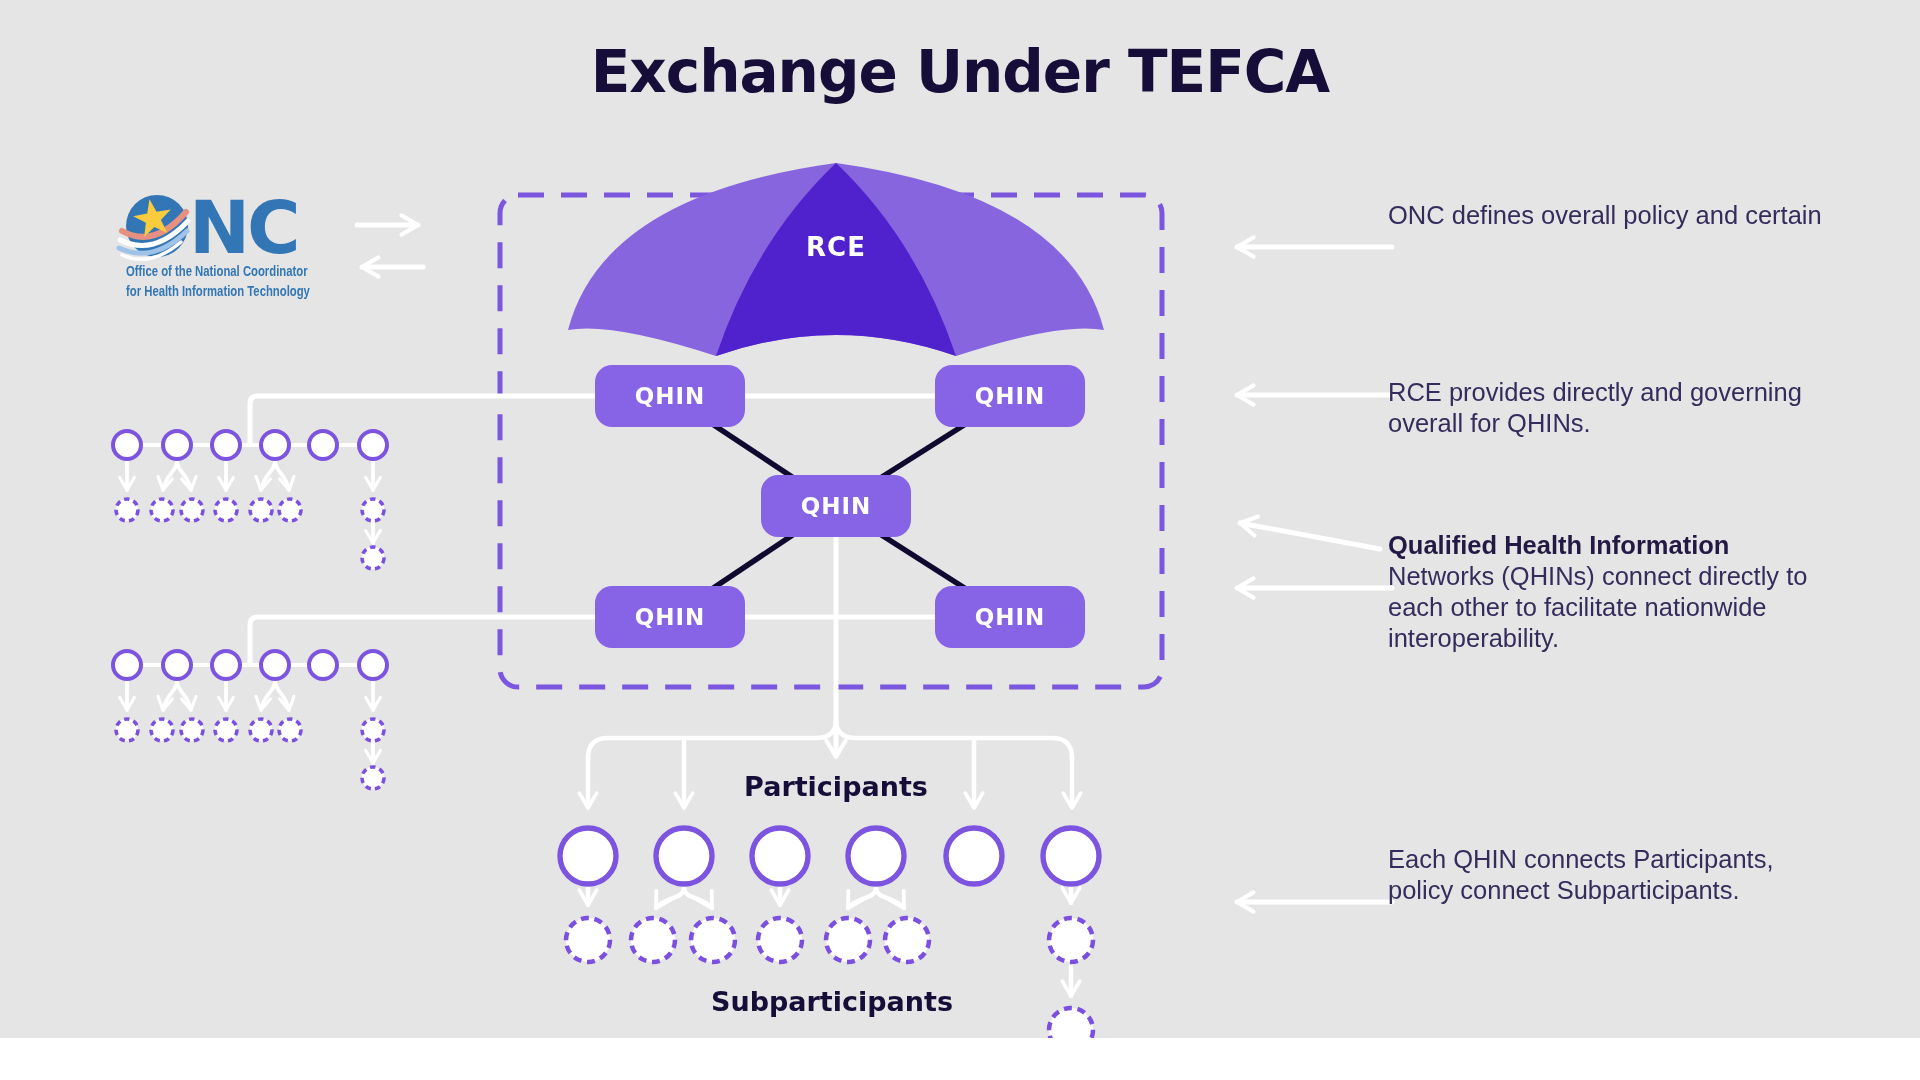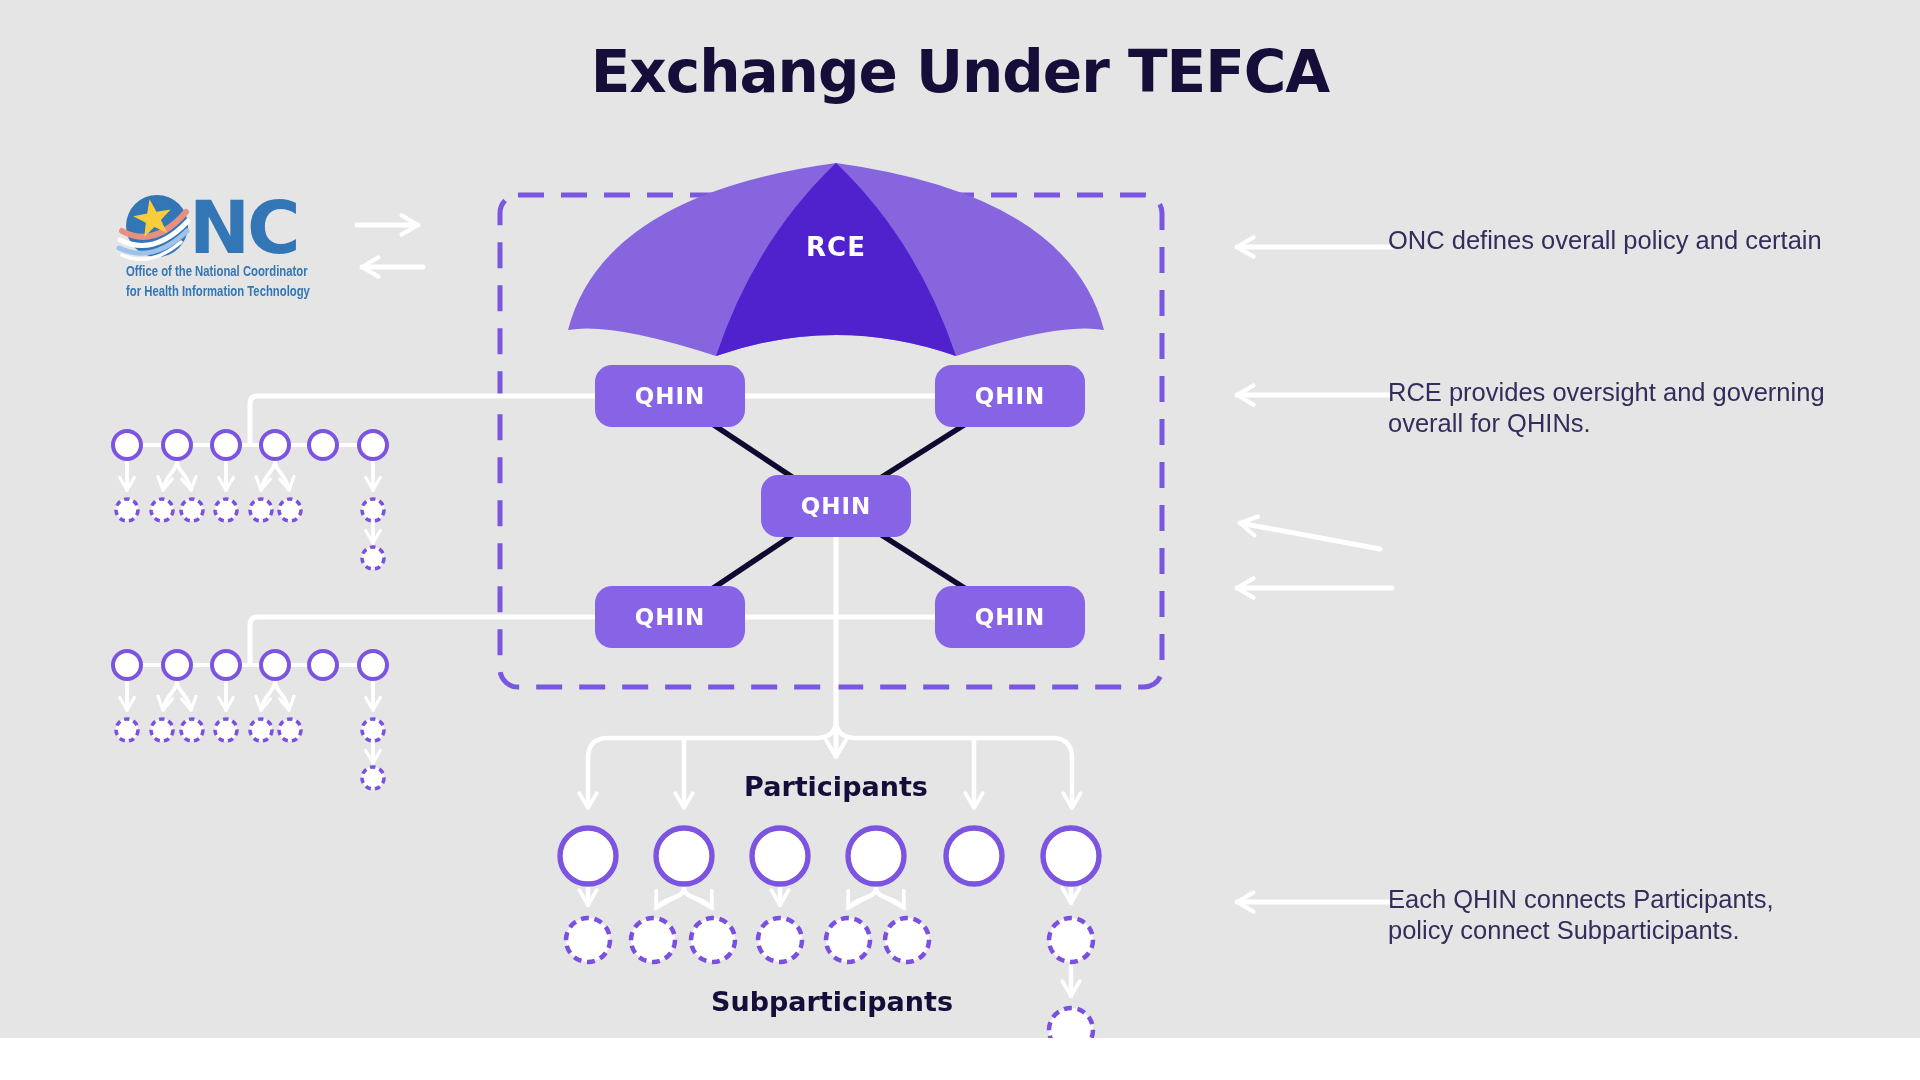--- a/index.html
+++ b/index.html
@@ -21,21 +21,21 @@
   .onc-caption{
     position:absolute;left:126px;top:261px;color:#3376B5;font-weight:700;
     font-size:14.5px;line-height:20px;transform:scaleX(0.78);transform-origin:left top;
     white-space:nowrap;
   }
   .annotation{
     position:absolute;left:1388px;color:#362C5C;font-size:25.5px;line-height:31px;
     white-space:nowrap;
   }
   .annotation .bold{font-weight:700;color:#241945;}
-  .ann-1{top:225px;} .ann-2{top:377px;} .ann-3{top:530px;} .ann-4{top:884px;}
+  .ann-1{top:200px;} .ann-2{top:377px;} .ann-3{top:530px;} .ann-4{top:844px;}
 </style>
 </head>
 <body>
 
 <div class="canvas">
 
   <h1 class="title">Exchange Under TEFCA</h1>
 
   <svg class="diagram-svg" viewBox="0 0 1920 1080" xmlns="http://www.w3.org/2000/svg">
     <defs>
@@ -216,21 +216,27 @@
 
   <div class="onc-caption">
     <div>Office of the National Coordinator</div>
     <div>for Health Information Technology</div>
   </div>
 
   <div class="annotation ann-1">
     <div>ONC defines overall policy and certain</div>
   </div>
   <div class="annotation ann-2">
-    <div>RCE provides oversight and governing</div>
+    <div>RCE provides directly and governing</div>
     <div>overall for QHINs.</div>
+  </div>
+  <div class="annotation ann-3">
+    <div class="bold">Qualified Health Information</div>
+    <div>Networks (QHINs) connect directly to</div>
+    <div>each other to facilitate nationwide</div>
+    <div>interoperability.</div>
   </div>
   <div class="annotation ann-4">
     <div>Each QHIN connects Participants,</div>
     <div>policy connect Subparticipants.</div>
   </div>
 
 </div>
 
 </body></html>

